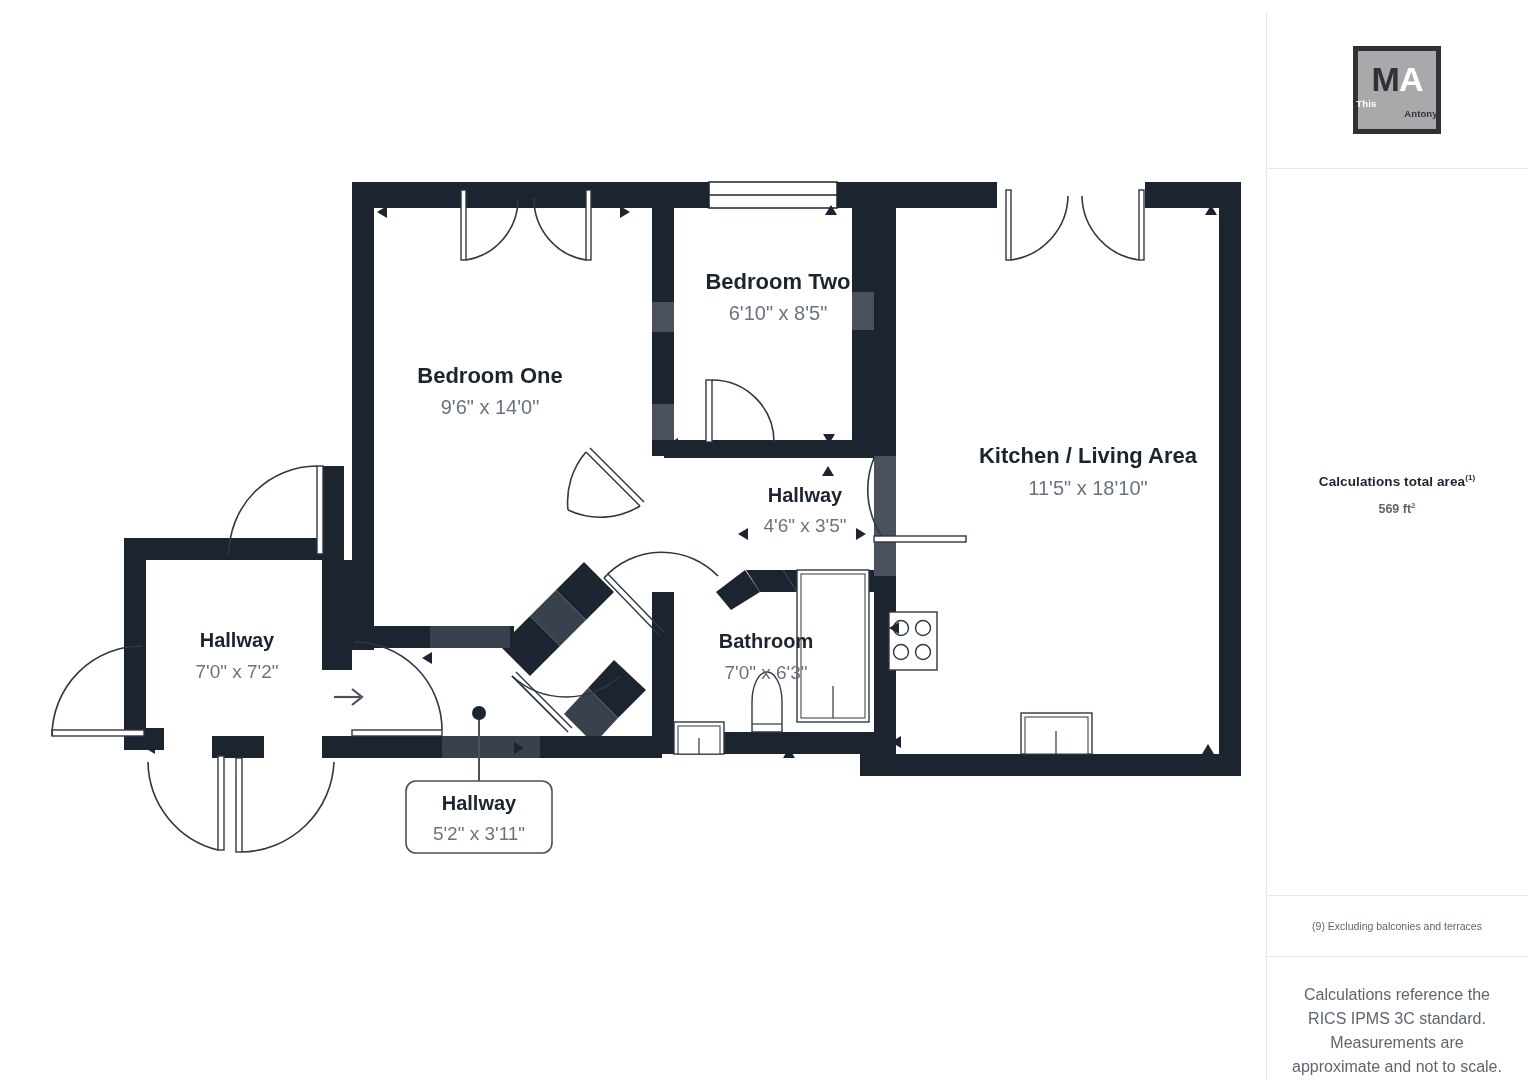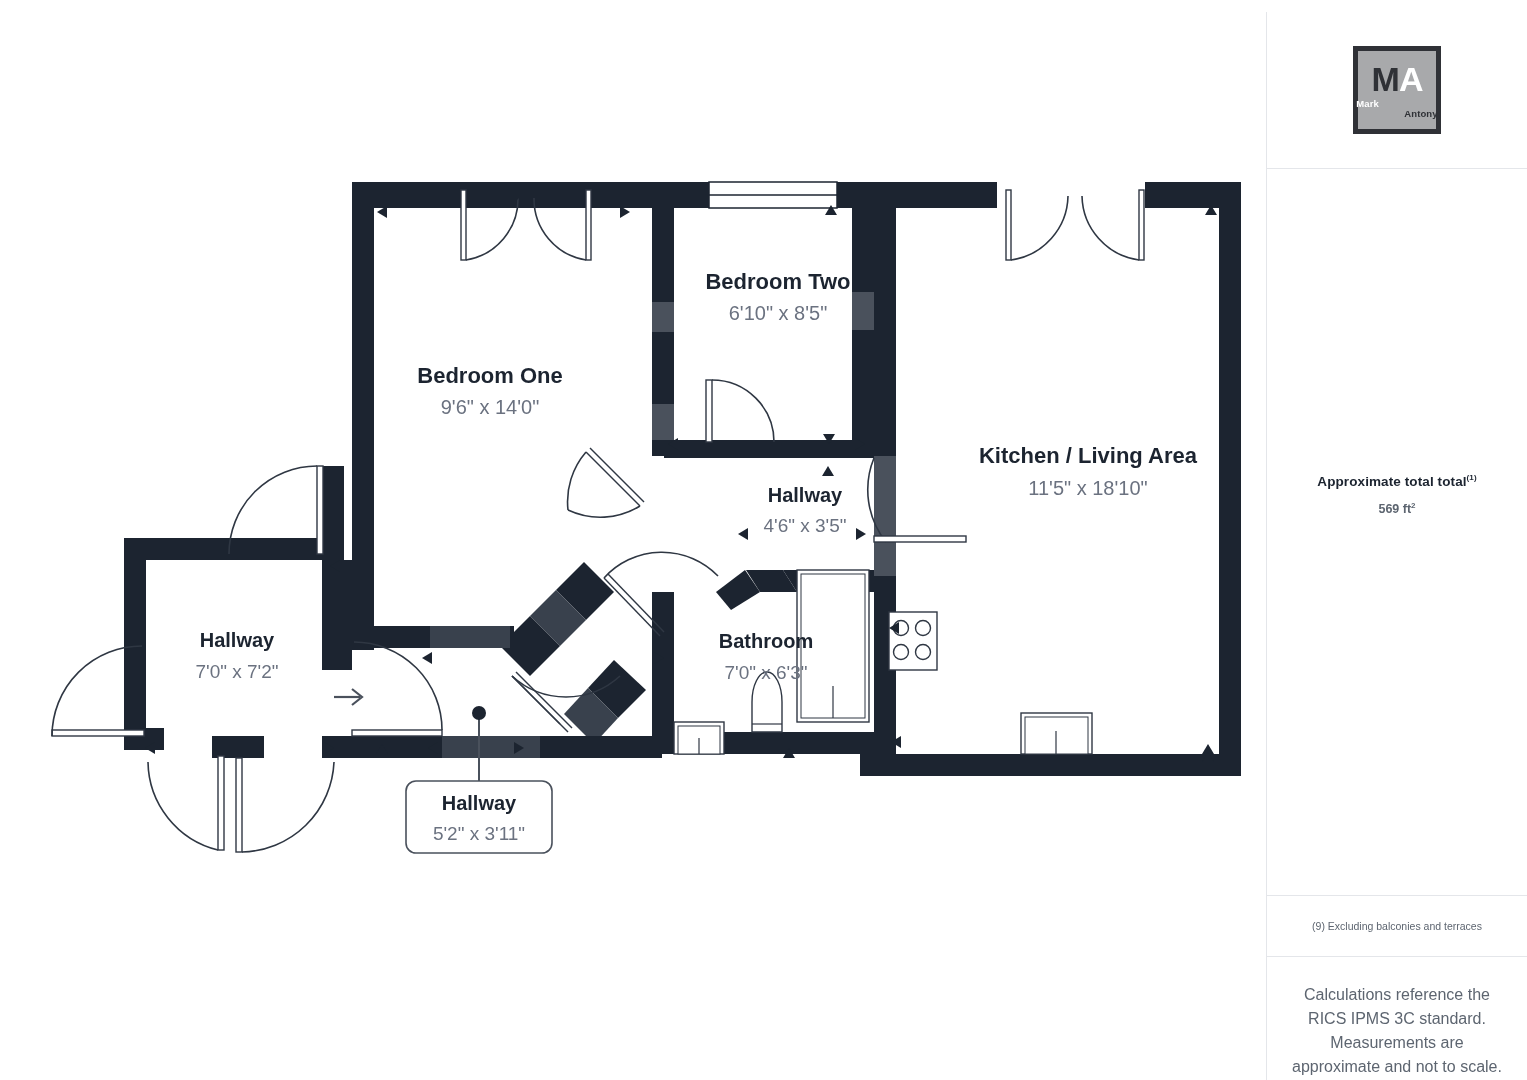--- a/index.html
+++ b/index.html
@@ -405,28 +405,28 @@
       </g>
 
     </svg>
   </div>
 
   <div id="sidebar">
 
     <div class="brand-block">
       <div class="logo-box">
         <div class="logo-ma"><span class="logo-m">M</span><span class="logo-a">A</span></div>
-        <div class="logo-sub"><span class="w1">Mark </span><span class="w2">Antony</span></div>
+        <div class="logo-sub"><span class="w1">This </span><span class="w2">Antony</span></div>
       </div>
     </div>
 
     <div class="side-sep"></div>
 
     <div class="area-block">
-      <div class="area-title"><span>Approximate total total</span><sup>(1)</sup></div>
+      <div class="area-title"><span>Calculations total area</span><sup>(1)</sup></div>
       <div class="area-value"><span>569 ft</span><sup>2</sup></div>
     </div>
 
     <div class="side-sep"></div>
 
     <div class="footnote-block">
       <div class="footnote">(9) Excluding balconies and terraces</div>
     </div>
 
     <div class="side-sep"></div>

